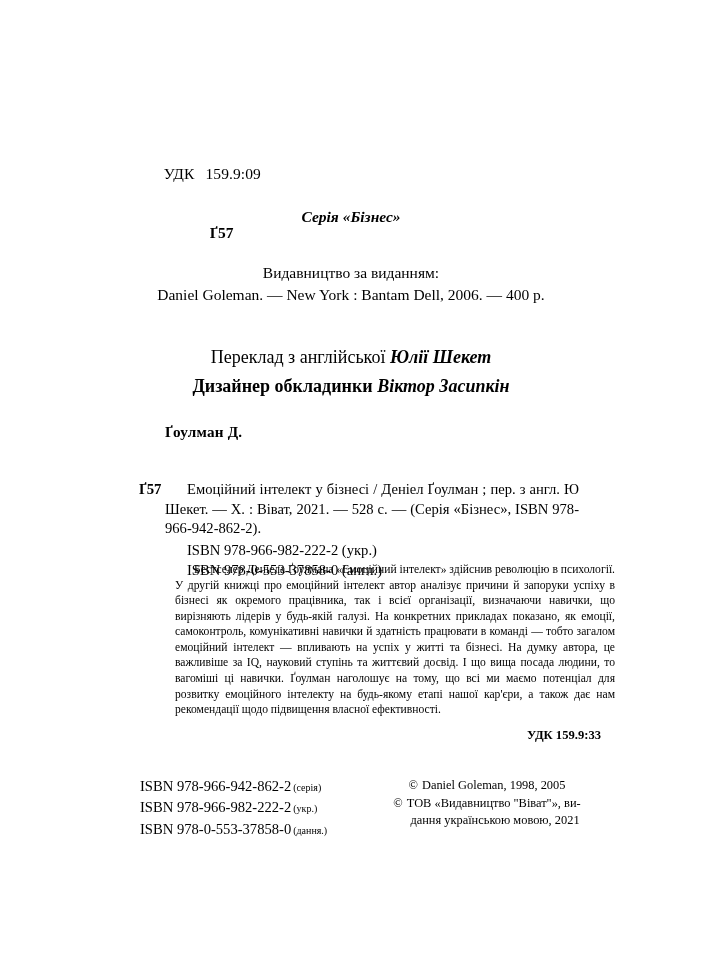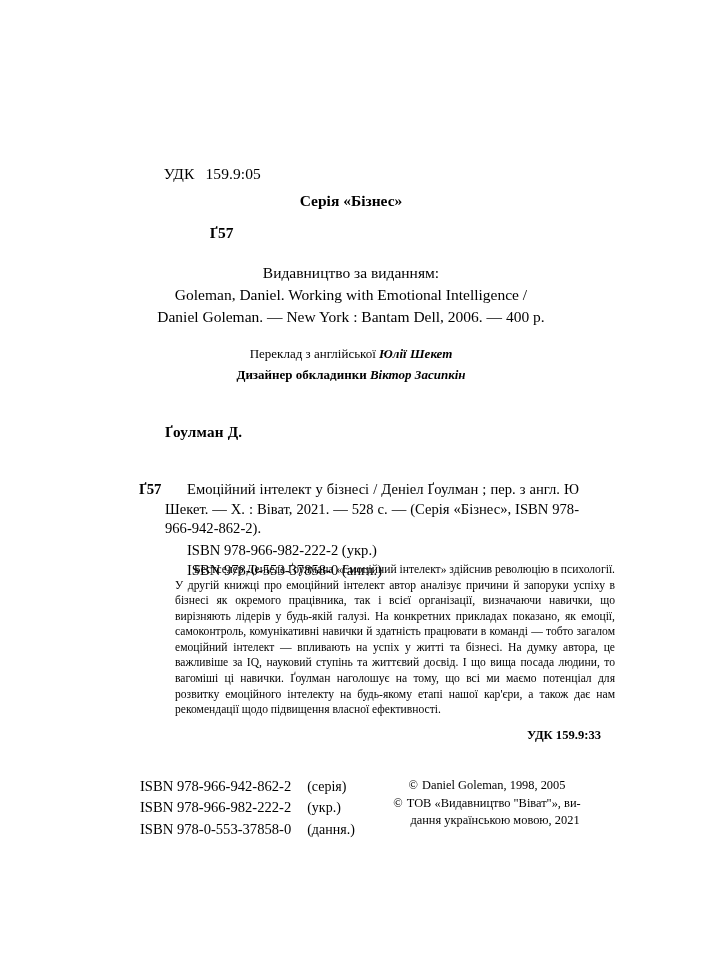--- a/index.html
+++ b/index.html
@@ -40,34 +40,35 @@
   .udk-class { display: inline-block; margin-left: 46px; font-weight: bold; }
 
   
   .centered-block {
     position: absolute;
     left: 0;
     width: 702px;
     text-align: center;
   }
   .series-line {
-    top: 192px;
+    top: 208px;
+    font-style: italic;
     font-weight: bold;
     font-size: 15.5px;
   }
   .source-edition {
     top: 262px;
     font-size: 15.5px;
     line-height: 1.42;
   }
   .source-edition .src-row { display: block; }
 
   .credits {
     top: 343px;
-    font-size: 13px;
+    font-size: 18px;
     line-height: 1.62;
   }
   .credits .credit-row { display: block; }
   .credits .credit-name {
     font-style: italic;
     font-weight: bold;
   }
   .credits .credit-row.bold-row { font-weight: bold; }
 
   
@@ -146,22 +147,22 @@
     position: absolute;
     left: 0;
     top: 0;
     width: 230px;
     font-size: 14.6px;
     line-height: 1.46;
     white-space: nowrap;
   }
   .footer-col-left .isbn-row { display: block; }
   .qualifier {
-    font-size: 14px;
-    margin-left: 16px;
+    font-size: 10px;
+    margin-left: 2px;
   }
   .footer-col-right {
     position: absolute;
     left: 232px;
     top: 1px;
     width: 230px;
     font-size: 12.4px;
     line-height: 1.42;
   }
   .footer-col-right .copy-row {
@@ -176,32 +177,31 @@
   }
   .copy-mark { margin-right: 4px; }
 </style>
 </head>
 <body>
 
 <div class="page">
 
   <div class="udk-header">
     <span class="udk-row">
-      <span class="udk-label">УДК</span><span class="udk-code">159.9:05</span>
+      <span class="udk-label">УДК</span><span class="udk-code">159.9:09</span>
     </span>
     <span class="udk-row">
       <span class="udk-class">Ґ57</span>
     </span>
   </div>
 
   <div class="centered-block series-line">Серія «Бізнес»</div>
 
   <div class="centered-block source-edition">
     <span class="src-row">Видавництво за виданням:</span>
-    <span class="src-row">Goleman, Daniel. Working with Emotional Intelligence /</span>
     <span class="src-row">Daniel Goleman. — New York : Bantam Dell, 2006. — 400 p.</span>
   </div>
 
   <div class="centered-block credits">
     <span class="credit-row"><span>Переклад з англійської </span><span class="credit-name">Юлії Шекет</span></span>
     <span class="credit-row bold-row"><span>Дизайнер обкладинки </span><span class="credit-name">Віктор Засипкін</span></span>
   </div>
 
   <div class="catalogue">
     <div class="cat-author">Ґоулман Д.</div>

